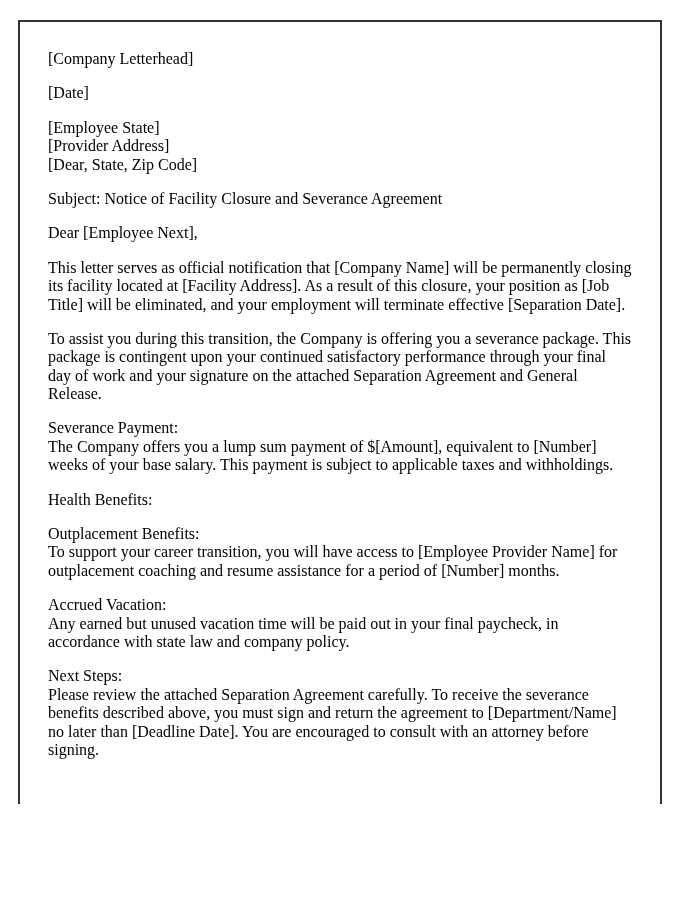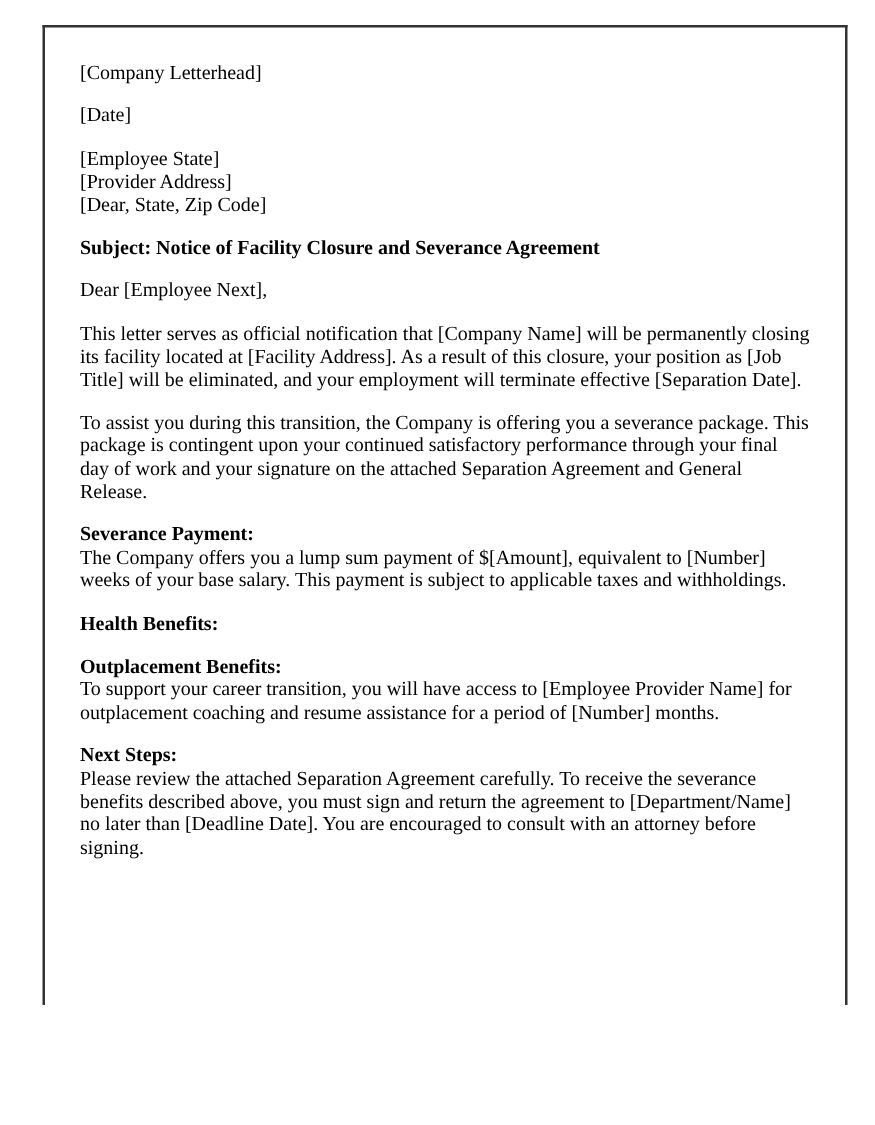--- a/index.html
+++ b/index.html
@@ -19,31 +19,30 @@
     left: 18px;
     top: 20px;
     width: 644px;
     height: 784px;
     box-sizing: border-box;
     border: 2px solid #333333;
     border-bottom: none;
     padding: 12px 28px 0 28px;
     background: #ffffff;
     overflow: hidden;
-    margin-left: 16px;
   }
   .letter {
     font-size: 16px;
     line-height: 1.15;
   }
   .letter p {
     margin: 16px 0;
   }
   .bold {
-    font-weight: bold;
+    font-weight: normal;
   }
 </style>
 </head>
 <body>
 
 <div class="page-frame">
   <div class="letter">
 
     <p>[Company Letterhead]</p>
 
@@ -58,17 +57,18 @@
     <p>This letter serves as official notification that [Company Name] will be permanently closing its facility located at [Facility Address]. As a result of this closure, your position as [Job Title] will be eliminated, and your employment will terminate effective [Separation Date].</p>
 
     <p>To assist you during this transition, the Company is offering you a severance package. This package is contingent upon your continued satisfactory performance through your final day of work and your signature on the attached Separation Agreement and General Release.</p>
 
     <p><span class="bold">Severance Payment:</span><br><span>The Company offers you a lump sum payment of $[Amount], equivalent to [Number] weeks of your base salary. This payment is subject to applicable taxes and withholdings.</span></p>
 
     <p><span class="bold">Health Benefits:</span><br></p>
 
     <p><span class="bold">Outplacement Benefits:</span><br><span>To support your career transition, you will have access to [Employee Provider Name] for outplacement coaching and resume assistance for a period of [Number] months.</span></p>
 
+    <p><span class="bold">Accrued Vacation:</span><br><span>Any earned but unused vacation time will be paid out in your final paycheck, in accordance with state law and company policy.</span></p>
 
     <p><span class="bold">Next Steps:</span><br><span>Please review the attached Separation Agreement carefully. To receive the severance benefits described above, you must sign and return the agreement to [Department/Name] no later than [Deadline Date]. You are encouraged to consult with an attorney before signing.</span></p>
 
   </div>
 </div>
 
 </body></html>

